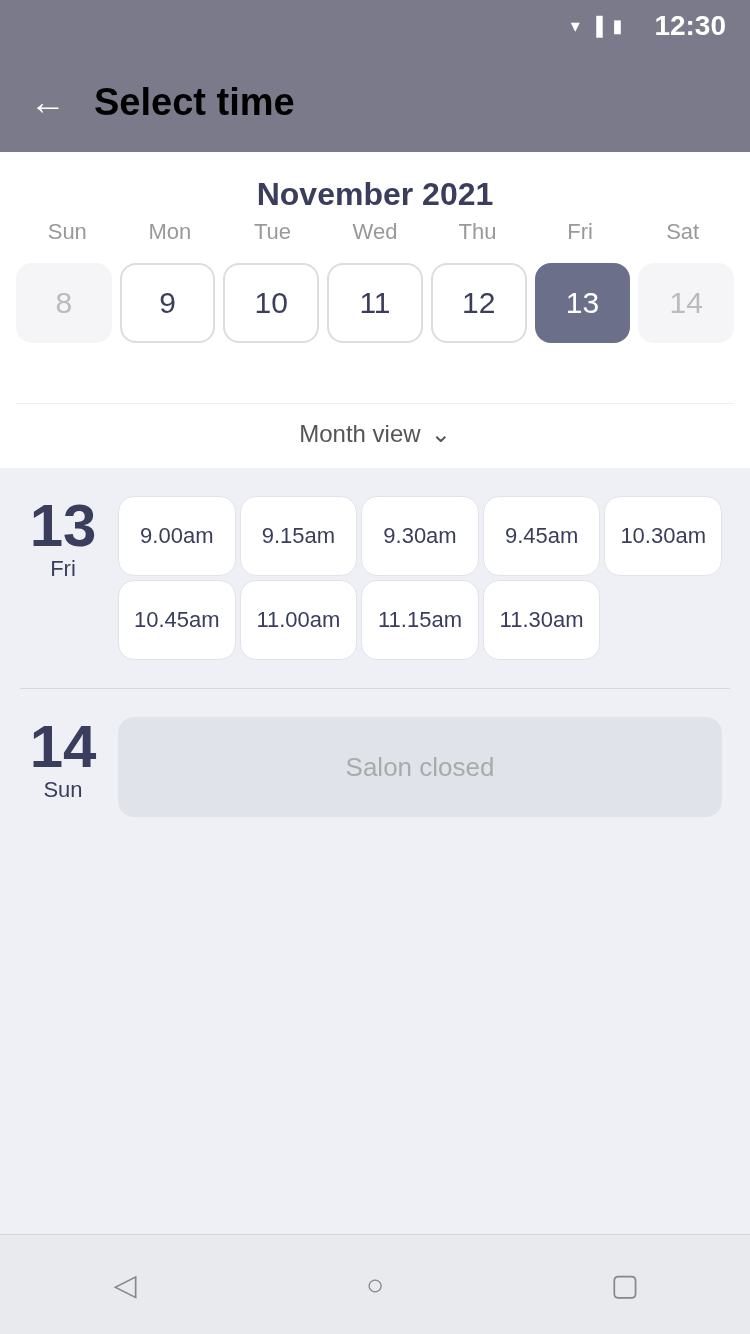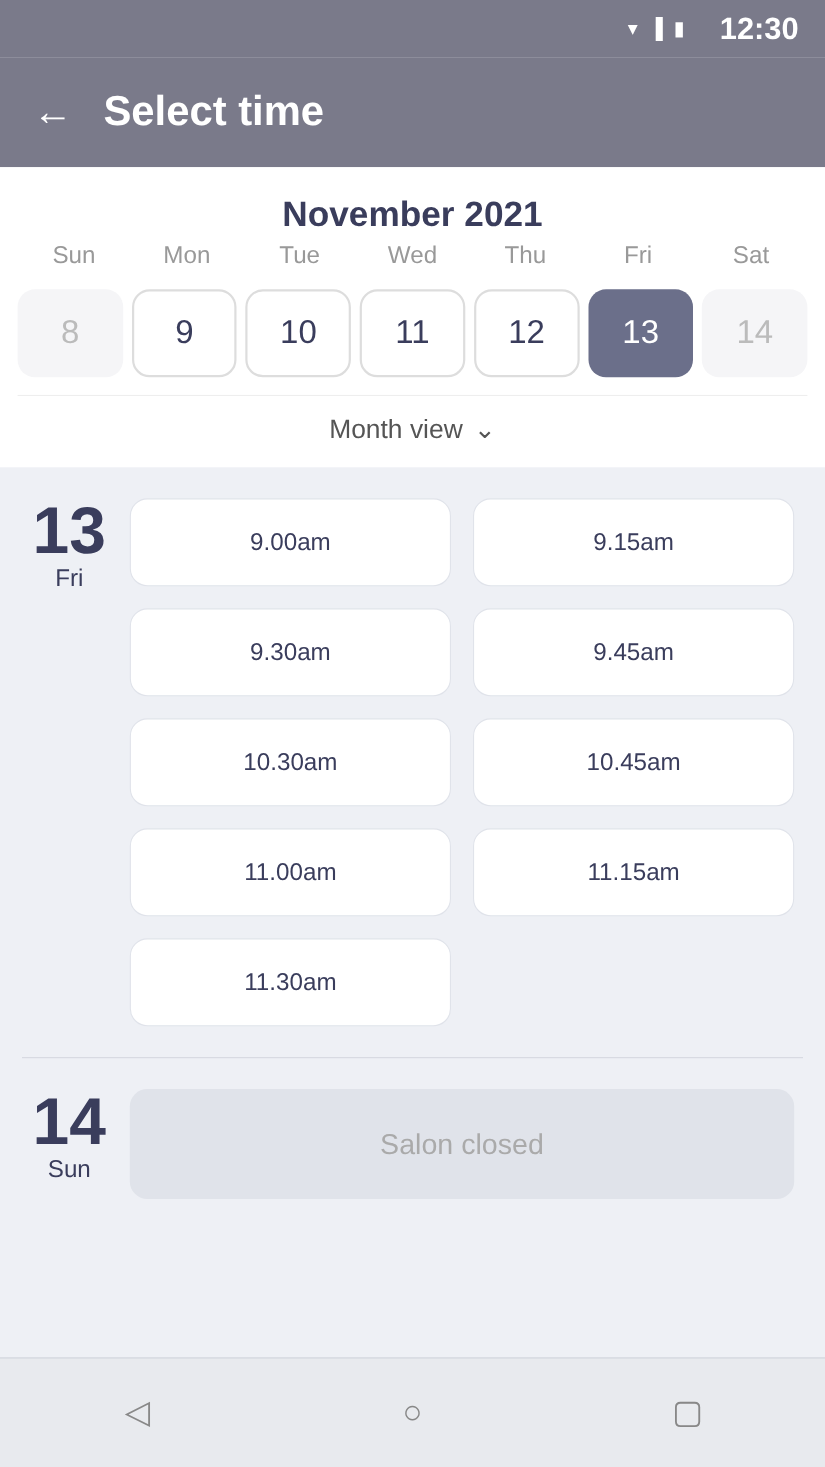--- a/index.html
+++ b/index.html
@@ -49,21 +49,21 @@
       padding: 0 30px;
       gap: 28px;
     }
     .back-btn {
       color: white;
       font-size: 36px;
       cursor: pointer;
       line-height: 1;
     }
     .header-title {
-      color: #ffffff;
+      color: #000000;
       font-size: 38px;
       font-weight: 700;
     }
 
     
     .calendar-section {
       background: white;
       padding: 24px 16px 0;
     }
     .month-title {
@@ -120,20 +120,21 @@
     }
 
     
     .month-view-row {
       display: flex;
       align-items: center;
       justify-content: center;
       gap: 10px;
       padding: 16px 0 20px;
       border-top: 1px solid #eee;
+      margin-top: 44px;
     }
     .month-view-label {
       color: #555;
       font-size: 24px;
     }
     .chevron-down {
       color: #555;
       font-size: 24px;
     }
 
@@ -162,22 +163,22 @@
       line-height: 1;
     }
     .day-name {
       font-size: 22px;
       color: #3a3d5c;
       font-weight: 400;
     }
 
     .slots-grid {
       display: grid;
-      grid-template-columns: repeat(2, 1fr);
-      gap: 20px;
+      grid-template-columns: repeat(5, 1fr);
+      gap: 4px;
       flex: 1;
       text-align: center;
     }
     .time-slot {
       background: white;
       border-radius: 16px;
       display: flex;
       align-items: center;
       justify-content: center;
       height: 80px;

